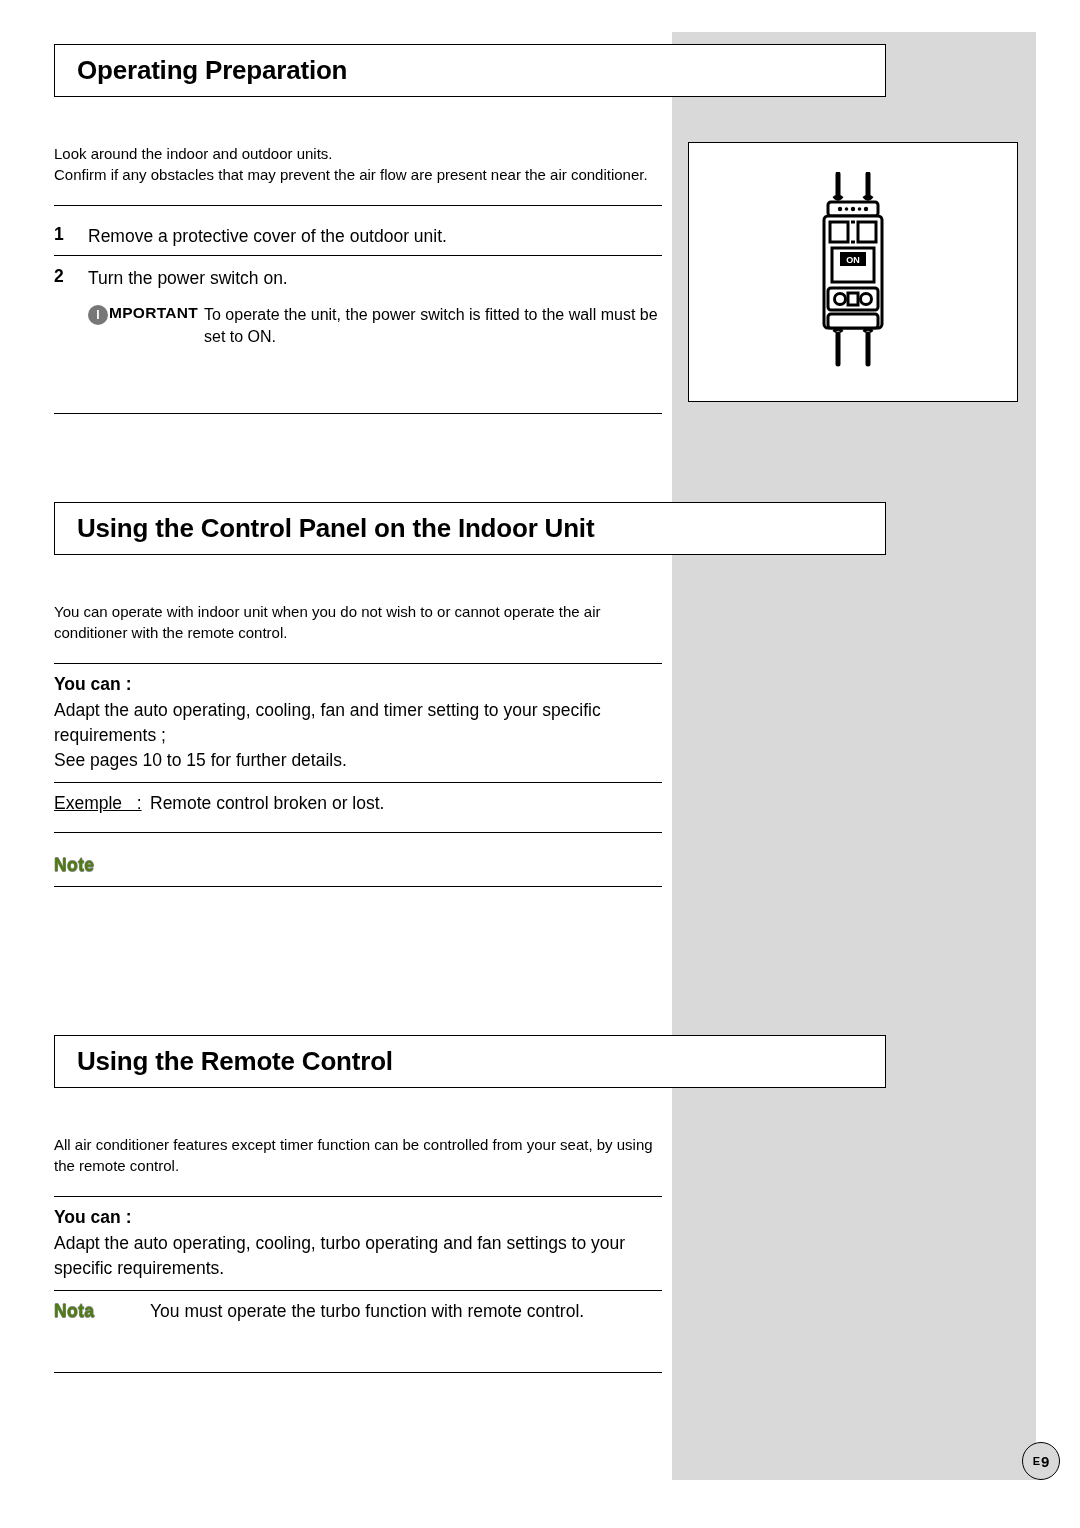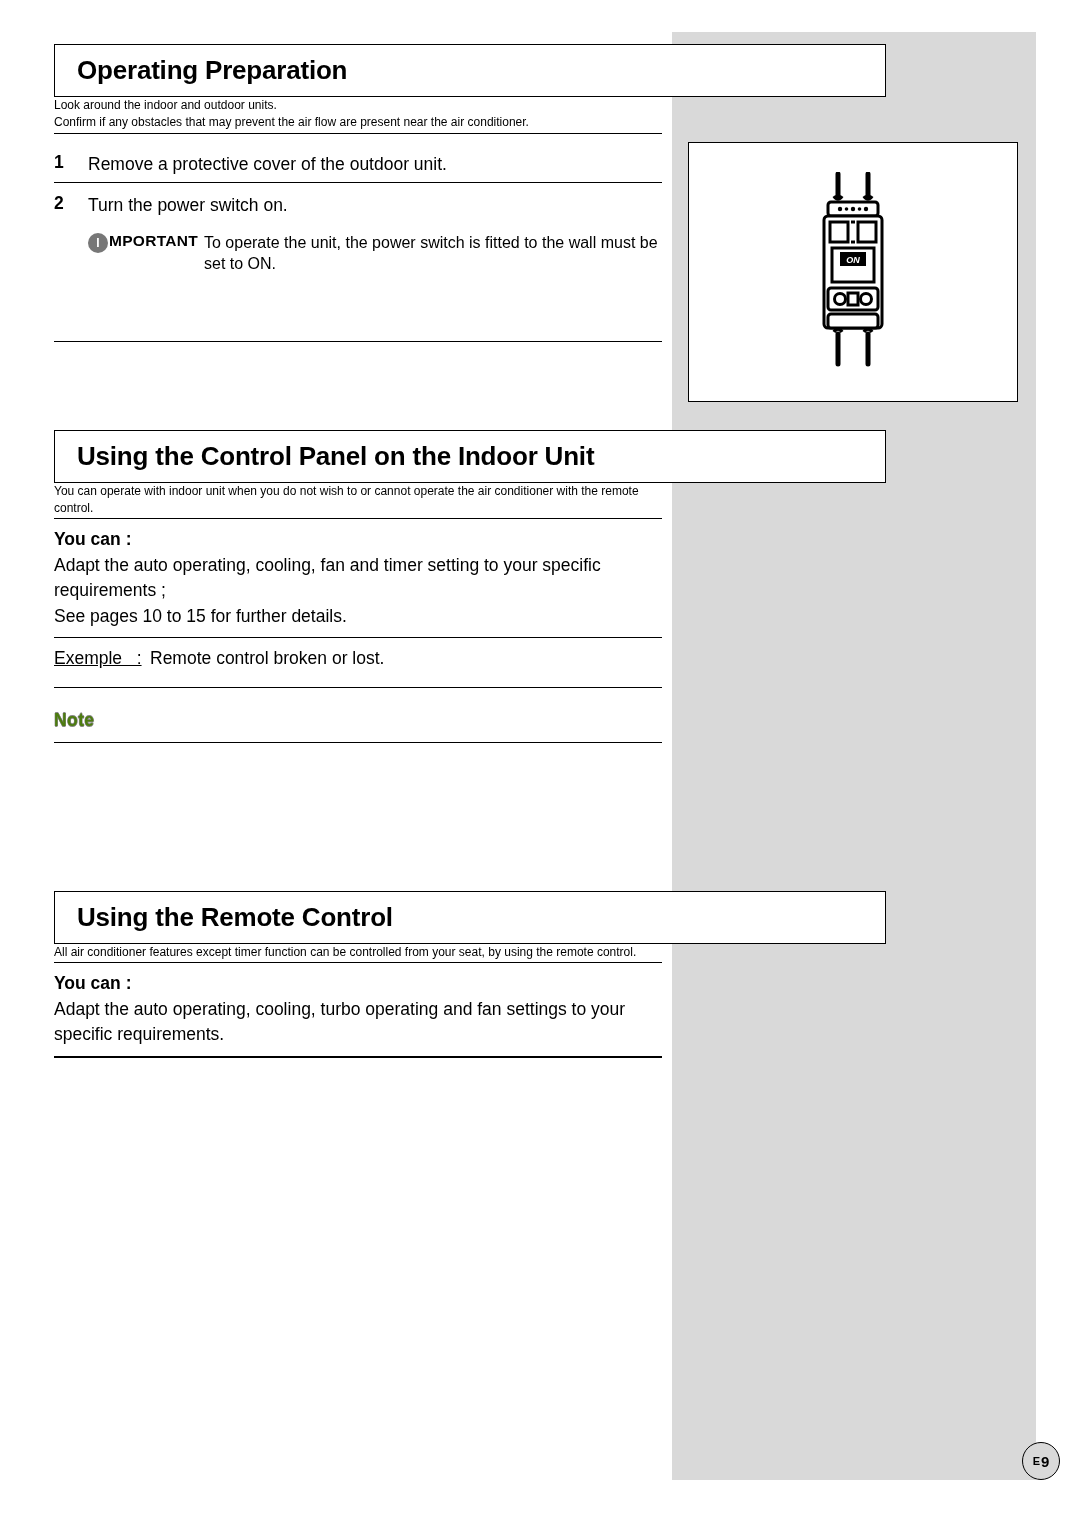--- a/index.html
+++ b/index.html
@@ -36,25 +36,26 @@
     width: 832px;
     position: relative;
     z-index: 2;
   }
   .section-heading h2 {
     font-size: 26px;
     font-weight: bold;
     letter-spacing: -0.2px;
   }
   .intro {
-    font-size: 12px;
+    font-size: 15px;
     line-height: 1.4;
+    margin-top: 46px;
     margin-bottom: 8px;
     border-bottom: 1px solid #000;
-    padding-bottom: 2px;
+    padding-bottom: 20px;
     width: 608px;
   }
   .step-row {
     display: flex;
     border-bottom: 1px solid #000;
     padding: 10px 0 6px 0;
     width: 608px;
   }
   .step-num {
     width: 34px;
@@ -136,21 +137,21 @@
     left: 688px;
     width: 330px;
     height: 260px;
     background: #fff;
     border: 1px solid #000;
     z-index: 3;
     display: flex;
     align-items: center;
     justify-content: center;
   }
-  .illus-inner { position: relative; width: 74px; height: 200px; font-style: italic; }
+  .illus-inner { position: relative; width: 74px; height: 200px; }
   .page-num-badge {
     position: absolute;
     right: 20px;
     top: 1442px;
     width: 38px;
     height: 38px;
     border: 1.4px solid #000;
     border-radius: 50%;
     display: flex;
     align-items: center;
@@ -257,20 +258,24 @@
 
     <div class="section-heading">
       <h2>Using the Remote Control</h2>
     </div>
     <div class="intro" style="white-space: pre-line; border-bottom:none; margin-bottom:0;">All air conditioner features except timer function can be controlled from your seat, by using the remote control.</div>
 
     <div class="kv-row border-top border-bottom">
       <div class="kv-label bold">You can :</div>
       <div class="kv-value">Adapt the auto operating, cooling, turbo operating and fan settings to your specific requirements.</div>
     </div>
+    <div class="kv-row" style="padding-bottom:48px;">
+      <div class="kv-label outline">Nota</div>
+      <div class="kv-value">You must operate the turbo  function with remote control.</div>
+    </div>
     <div style="border-bottom:1px solid #000; width:608px;"></div>
 
   </div>
 
   <div class="page-num-badge">
     <span class="e">E</span>
       <span class="n">9</span>
   </div>
 </div>
 

